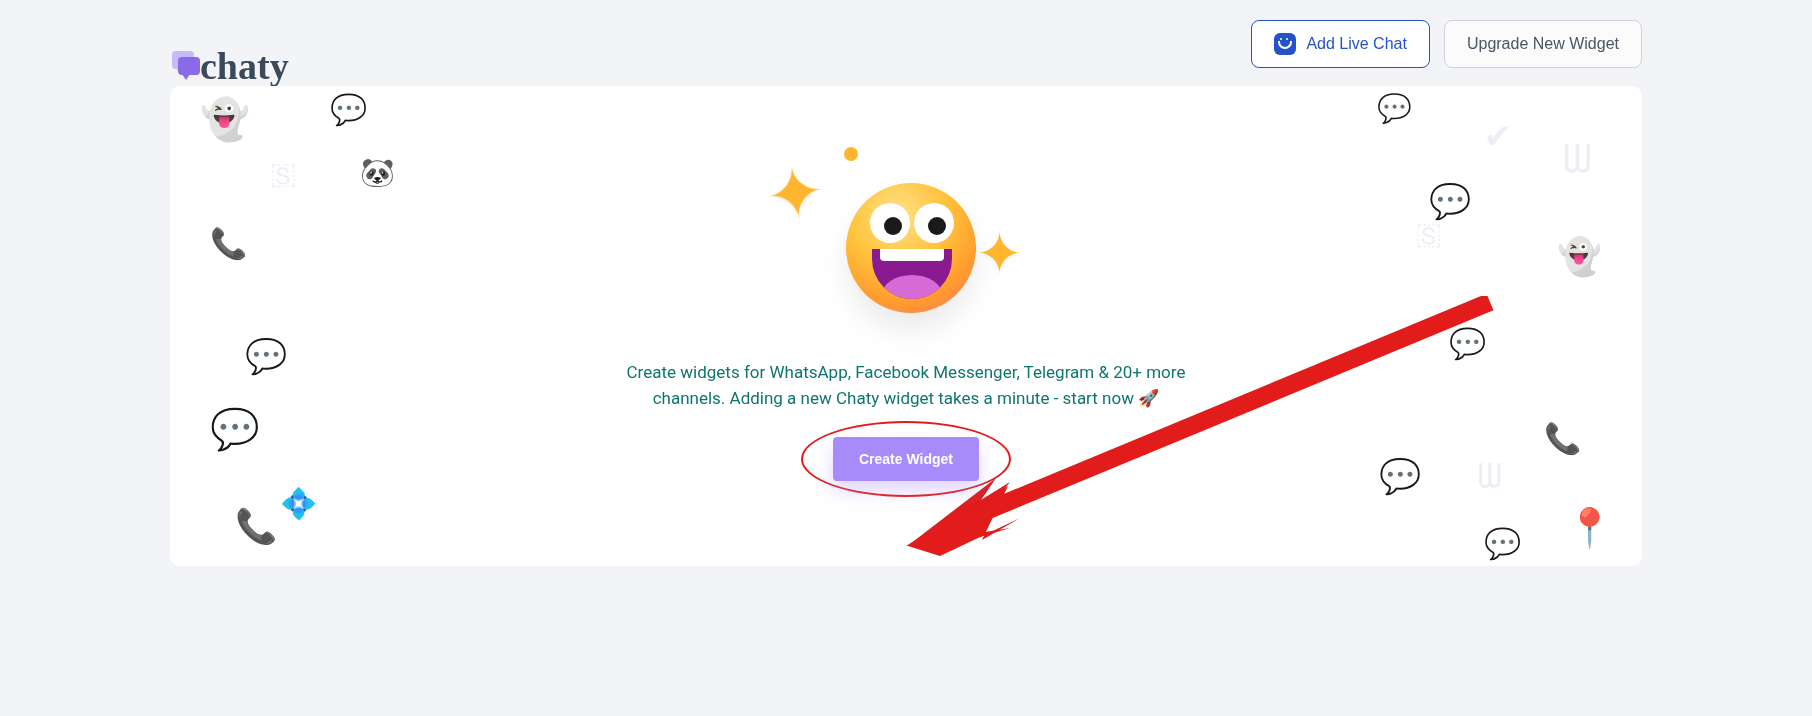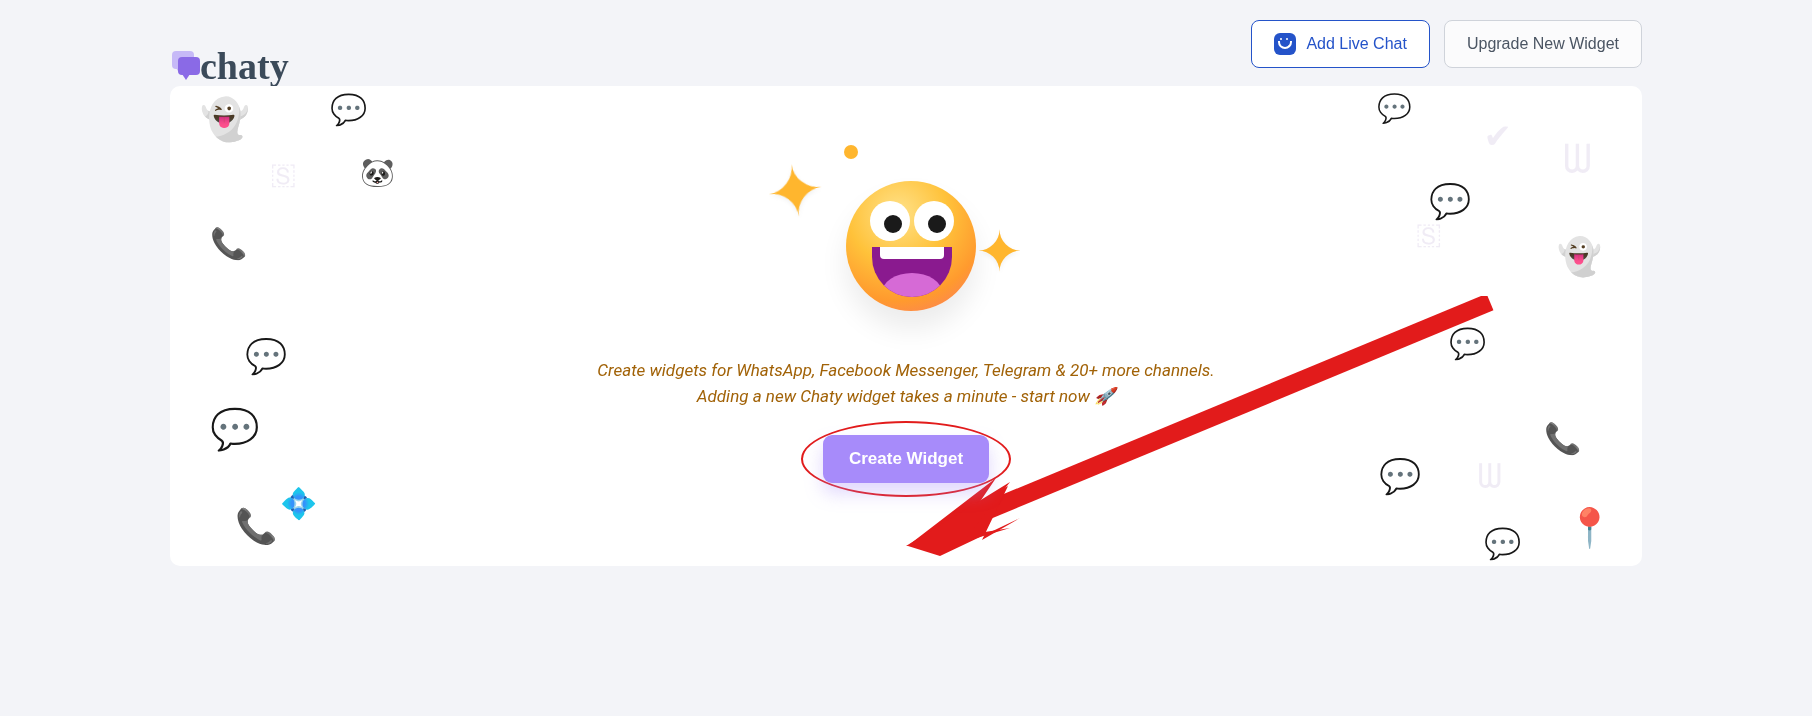--- a/index.html
+++ b/index.html
@@ -227,26 +227,25 @@
   .sparkle.dot {
     position: absolute;
     left: 68px;
     top: -6px;
     width: 14px;
     height: 14px;
     background: #ffb62e;
     border-radius: 50%;
   }
   .description {
-    color: #a16207;
+    color: #0f766e;
     font-size: 17px;
     line-height: 1.55;
     text-align: center;
     max-width: 620px;
-    font-style: italic;
   }
   .cta-wrap {
     margin-top: 26px;
     position: relative;
   }
   .cta-ring {
     position: absolute;
     left: 50%;
     top: 50%;
     transform: translate(-50%, -50%);
@@ -255,22 +254,22 @@
     border: 2.5px solid #e21b1b;
     border-radius: 50%;
   }
   .btn-cta {
     position: relative;
     z-index: 2;
     background: #a78bfa;
     color: #fff;
     border: none;
     padding: 14px 26px;
-    border-radius: 9px;
-    font-size: 17px;
+    border-radius: 4px;
+    font-size: 14px;
     font-weight: 600;
     cursor: pointer;
     box-shadow: 0 10px 18px rgba(167,139,250,0.35);
   }
   .arrow-annot {
     position: absolute;
     left: 730px;
     top: 210px;
     width: 600px;
     height: 260px;

